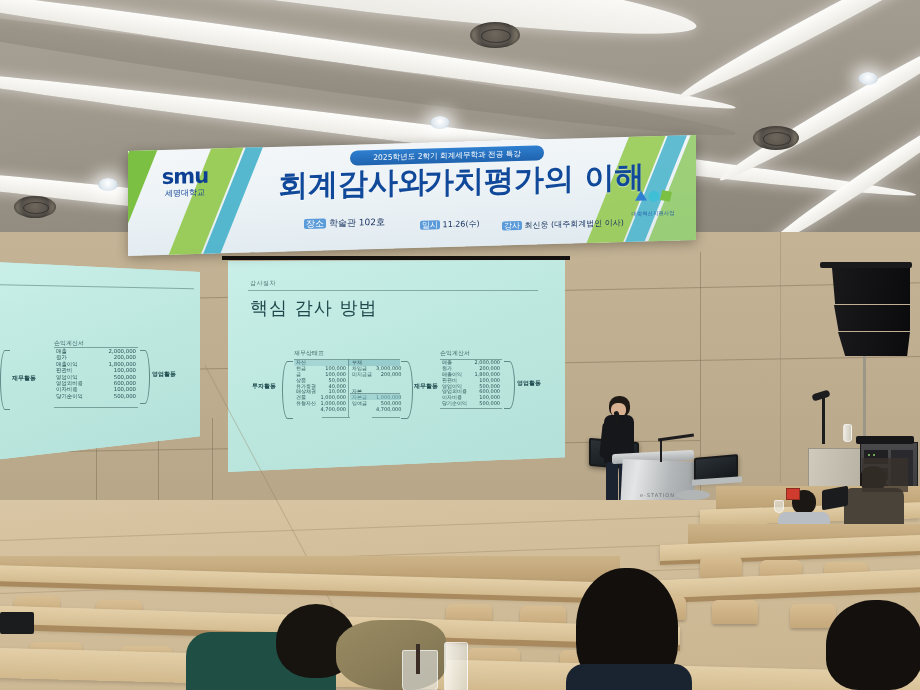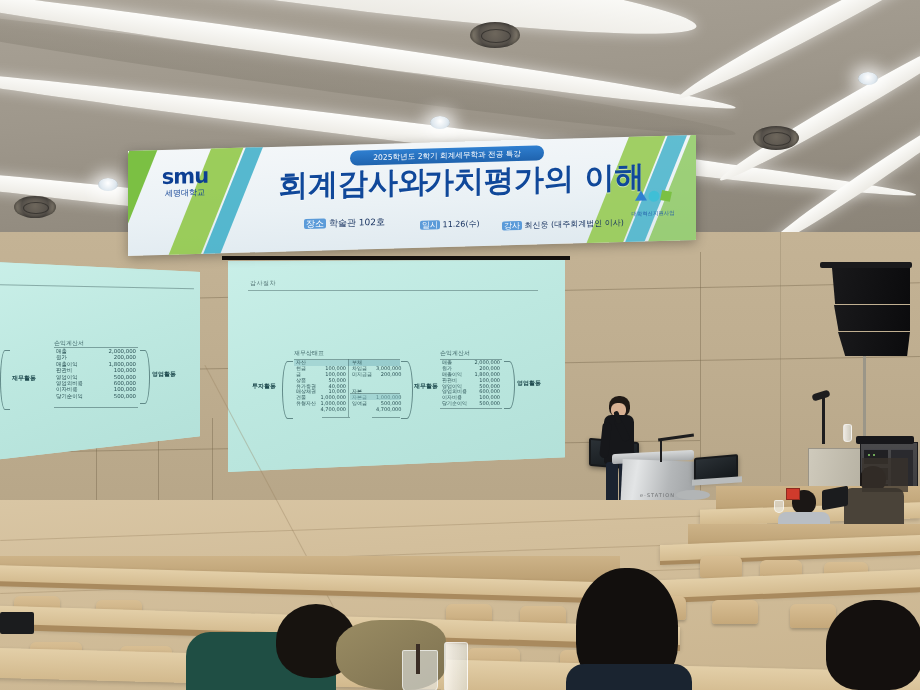--- a/index.html
+++ b/index.html
@@ -231,20 +231,21 @@
     <div class="grouplbl" style="left:18px;top:112px;font-size:6px;">재무활동</div>
   </div>
 
   <div class="scr-frame abs" style="left:222px;top:256px;width:348px;height:4px;"></div>
   <div class="screen abs" style="left:228px;top:260px;width:337px;height:212px;
               clip-path:polygon(0 0.5%,100% 0,100% 93%,0 100%);">
     <div class="screen-inner"></div>
 
     <div class="slide-kicker" style="left:22px;top:19px;font-size:6px;">감사절차</div>
     <div class="slide-rule" style="left:20px;top:30px;width:290px;"></div>
+    <div class="slide-title" style="left:22px;top:36px;font-size:18px;">핵심 감사 방법</div>
 
     <div class="tbl-cap" style="left:66px;top:89px;font-size:6px;">재무상태표</div>
     <div class="hl" style="left:66px;top:100px;width:106px;height:6px;"></div>
     <div class="hl" style="left:120px;top:100px;width:52px;height:6px;"></div>
     <div class="tline" style="left:66px;top:99px;width:106px;"></div>
     <div class="vline" style="left:120px;top:99px;height:58px;"></div>
 
     <table class="tbl" style="left:66px;top:100px;font-size:5px;width:54px;">
       <tbody>
         <tr>

